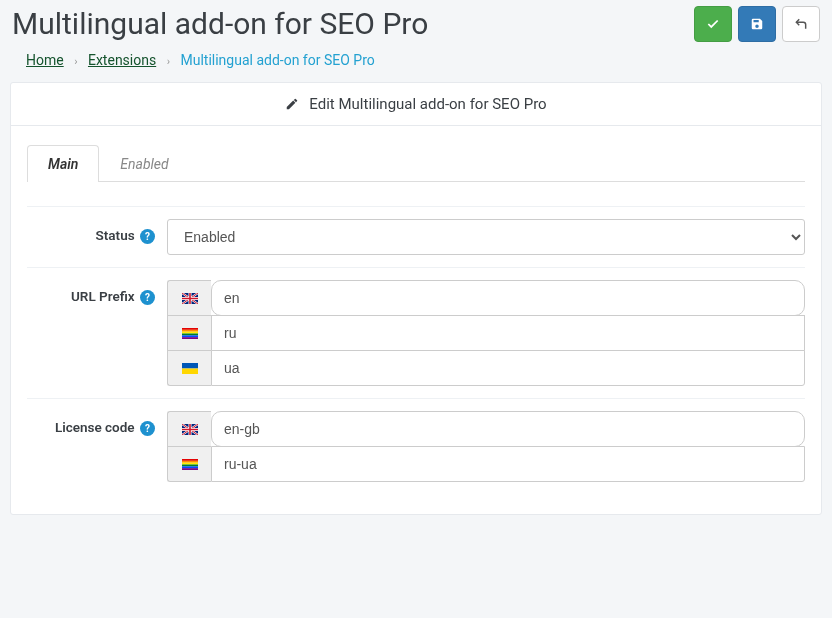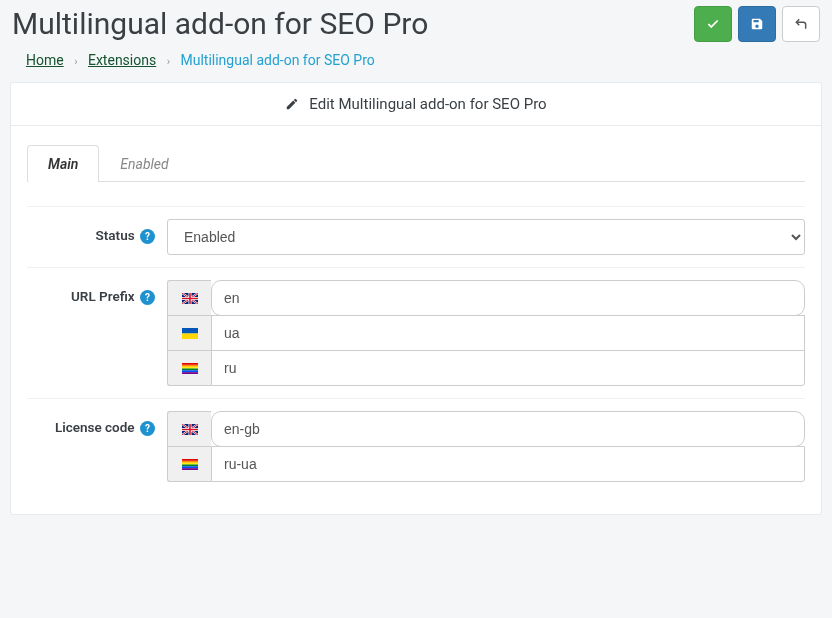--- a/index.html
+++ b/index.html
@@ -258,39 +258,39 @@
                   <path d="M0 0l16 11M16 0L0 11" stroke="#cf142b" stroke-width="1"></path>
                   <path d="M8 0v11M0 5.5h16" stroke="#fff" stroke-width="3"></path>
                   <path d="M8 0v11M0 5.5h16" stroke="#cf142b" stroke-width="1.6"></path>
                 </svg>
             </span>
             <input class="form-control" value="en" style="">
           </div>
           <div class="input-group">
             <span class="input-group-addon">
               <svg class="flag" viewBox="0 0 16 11">
-                  <rect width="16" height="5.5" fill="#0057b7"></rect>
-                  <rect y="5.5" width="16" height="5.5" fill="#ffd700"></rect>
-                </svg>
-            </span>
-            <input class="form-control" value="ua" style="">
-          </div>
-          <div class="input-group">
-            <span class="input-group-addon">
-              <svg class="flag" viewBox="0 0 16 11">
                   <rect width="16" height="1.83" y="0" fill="#e40303"></rect>
                   <rect width="16" height="1.83" y="1.83" fill="#ff8c00"></rect>
                   <rect width="16" height="1.83" y="3.66" fill="#ffed00"></rect>
                   <rect width="16" height="1.83" y="5.5" fill="#008026"></rect>
                   <rect width="16" height="1.83" y="7.33" fill="#004dff"></rect>
                   <rect width="16" height="1.83" y="9.16" fill="#750787"></rect>
                 </svg>
             </span>
             <input class="form-control" value="ru" style="">
           </div>
+          <div class="input-group">
+            <span class="input-group-addon">
+              <svg class="flag" viewBox="0 0 16 11">
+                  <rect width="16" height="5.5" fill="#0057b7"></rect>
+                  <rect y="5.5" width="16" height="5.5" fill="#ffd700"></rect>
+                </svg>
+            </span>
+            <input class="form-control" value="ua" style="">
+          </div>
         </div>
       </div>
 
       <div class="form-row">
         <div class="form-label">
           <span>License code</span>
           <span class="help-circle">?</span>
         </div>
         <div class="form-control-wrap">
           <div class="input-group">

